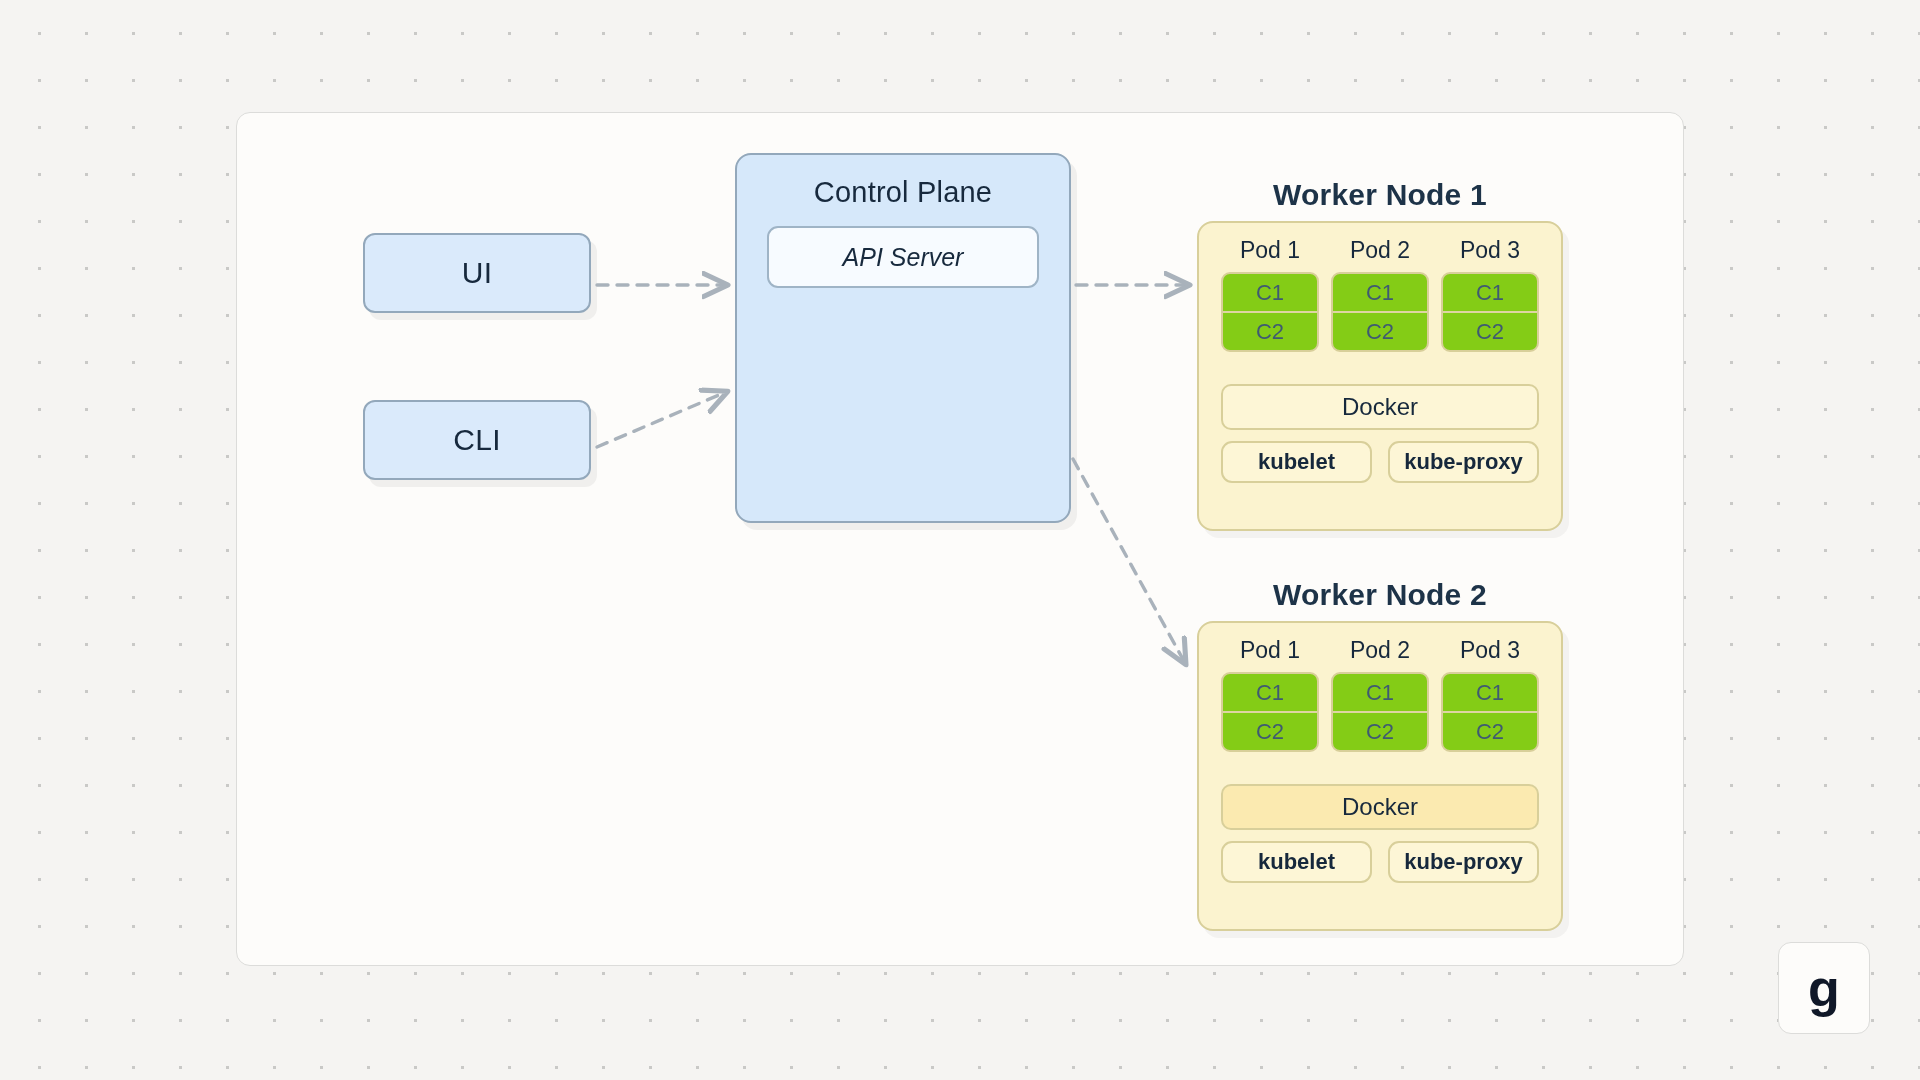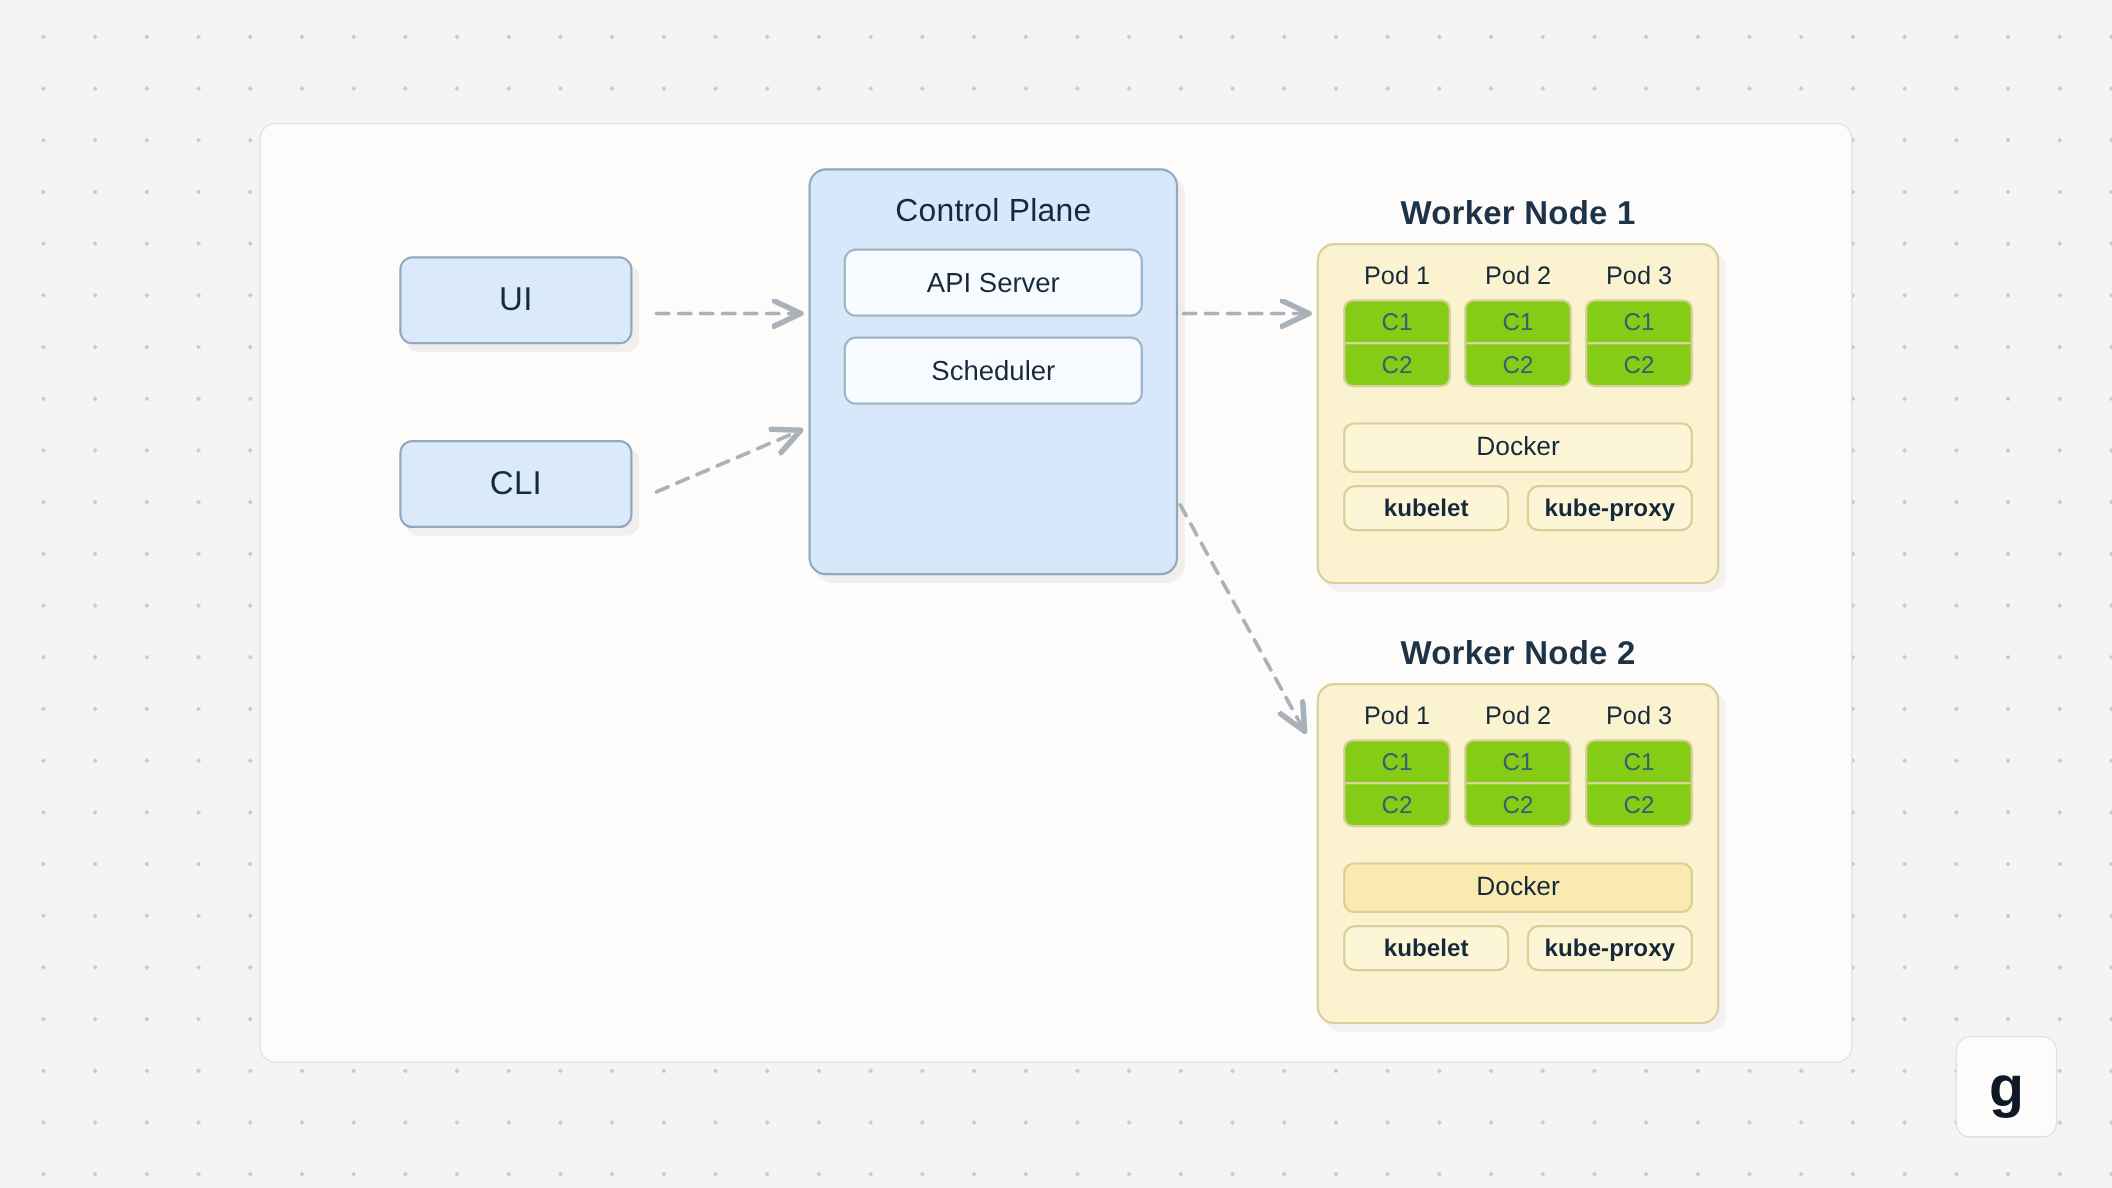--- a/index.html
+++ b/index.html
@@ -37,21 +37,21 @@
     box-sizing: border-box;
     display: flex;
     align-items: center;
     justify-content: center;
     text-align: center;
     color: #17293d;
   }
 
   
   .client-box {
-    width: 212px;
+    width: 228px;
     height: 80px;
     background: #daeafb;
     border: 2.2px solid #93a8bb;
     border-radius: 12px;
     font-size: 30px;
     letter-spacing: 0.3px;
     box-shadow: 6px 7px 0 rgba(130,130,130,0.10);
   }
   #client-ui   { left: 363px; top: 233px; }
   #client-cli  { left: 363px; top: 400px; }
@@ -84,20 +84,21 @@
     border: 2.2px solid #9fb4c6;
     border-radius: 11px;
     display: flex;
     align-items: center;
     justify-content: center;
     font-size: 25px;
     color: #17293d;
     margin-bottom: 18px;
     box-sizing: border-box;
     white-space: nowrap;
+    font-style: italic;
   }
   .cp-item:last-child { margin-bottom: 0; }
 
   
   .worker-title {
     position: absolute;
     width: 366px;
     text-align: center;
     font-size: 30px;
     font-weight: bold;
@@ -228,23 +229,20 @@
 </div>
 <div class="node client-box" id="client-cli">
   <span>CLI</span>
 </div>
 
 <div id="control-plane">
   <div id="control-plane-title">Control Plane</div>
   <div class="cp-item">
     <span>API Server</span>
   </div>
-  <div class="cp-item">
-    <span>Scheduler</span>
-  </div>
 </div>
 
 <div class="worker-title" id="worker-title-1">Worker Node 1</div>
 <div class="worker-panel" id="worker-panel-1">
   <div class="pods-row">
     <div class="pod">
       <div class="pod-label">Pod 1</div>
       <div class="pod-body">
         <div class="container-cell">C1</div>
         <div class="container-cell">C2</div>

